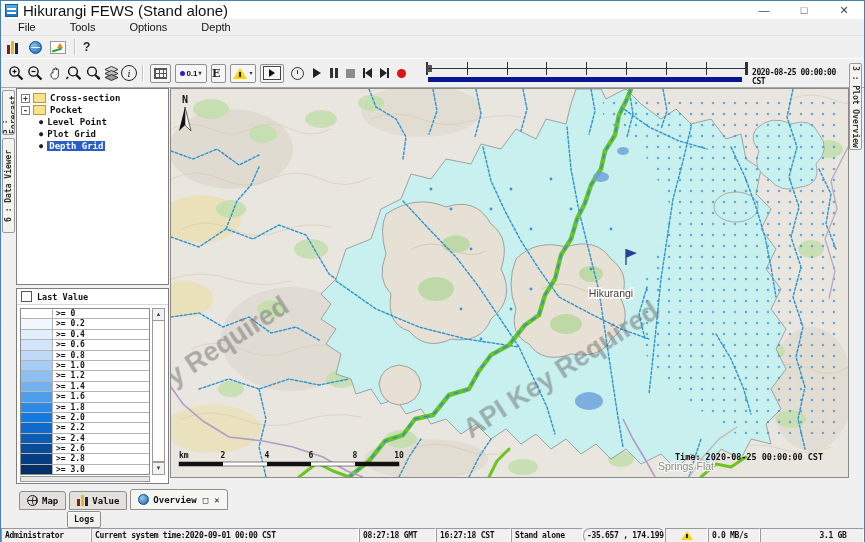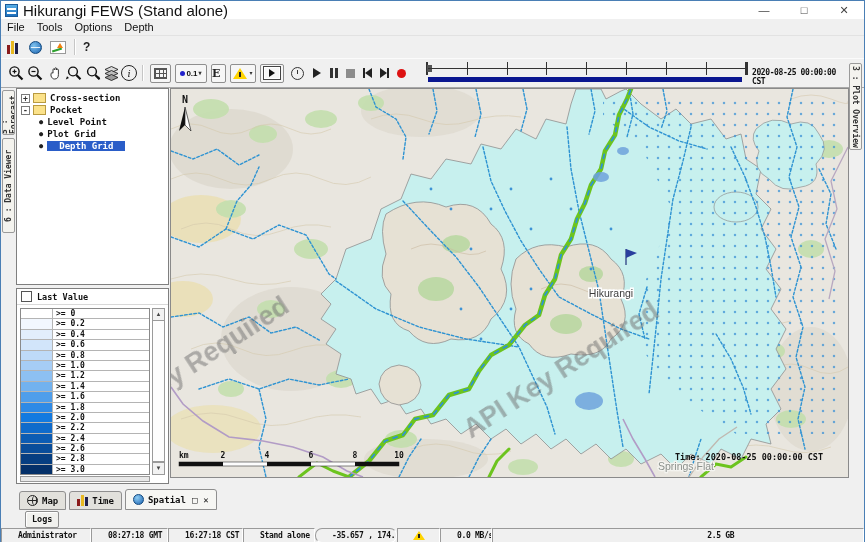--- a/index.html
+++ b/index.html
@@ -10,21 +10,21 @@
   
   .titlebar{position:absolute;left:0;top:0;right:0;height:18px;background:#ffffff;display:flex;align-items:center;}
   .app-ico{width:13px;height:13px;margin:0 5px 0 4px;background:linear-gradient(#58aee6,#1d6fbc);border:1px solid #1a5a9a;box-sizing:border-box;position:relative;}
   .app-ico::after{content:"";position:absolute;left:1px;right:1px;top:3px;height:2px;background:#fff;box-shadow:0 4px 0 #fff;}
   .title-txt{font-size:15px;color:#111;}
   .win-ctrl{margin-left:auto;display:flex;}
   .win-ctrl span{width:40px;text-align:center;font-size:11px;color:#444;cursor:default;line-height:18px;}
 
   
   .menubar{position:absolute;left:0;top:18px;right:0;height:17px;background:#f0f0f0;display:flex;align-items:center;border-bottom:1px solid #e2e2e2;box-sizing:border-box;}
-  .menu-item{font-size:11px;color:#111;padding:1px 6px;}
+  .menu-item{font-size:11px;color:#111;padding:1px 17px;}
 
   
   .toolbar1{position:absolute;left:0;top:35px;right:0;height:22px;display:flex;align-items:center;gap:8px;padding-left:6px;}
   .books{width:14px;height:13px;display:flex;align-items:flex-end;gap:1px;}
   .books i{display:block;width:3px;}
   .globe1{width:13px;height:13px;border-radius:50%;background:radial-gradient(circle at 35% 35%,#7fc3ef,#1c63b0);border:1px solid #12497f;box-sizing:border-box;position:relative;}
   .globe1::after{content:"";position:absolute;left:1px;right:1px;top:5px;height:1px;background:rgba(255,255,255,.85);}
   .charti{width:16px;height:13px;background:#fff;border:1px solid #999;box-sizing:border-box;position:relative;}
   .charti::before{content:"";position:absolute;left:1px;top:7px;width:10px;height:2px;background:#2da02d;transform:rotate(-18deg);}
   .charti::after{content:"";position:absolute;right:2px;top:1px;width:0;height:0;border-left:3px solid transparent;border-right:3px solid transparent;border-bottom:5px solid #f08010;}
@@ -76,21 +76,21 @@
   #tabD{left:1px;top:137px;height:95px;}
   #tabP{right:2px;top:62px;height:87px;}
 
   
   .treebox{position:absolute;left:15px;top:87px;width:153px;height:197px;background:#fff;border:1px solid #7f7f7f;box-sizing:border-box;padding-top:3px;}
   .trow{display:flex;align-items:center;height:12px;font-family:"DejaVu Sans Mono",monospace;font-size:9px;font-weight:bold;color:#111;padding-left:4px;}
   .exp{width:9px;height:9px;border:1px solid #7a7a7a;background:#fff;font-size:8px;line-height:7px;text-align:center;color:#333;box-sizing:border-box;margin-right:3px;flex:none;}
   .fold{width:13px;height:10px;background:#fbe28a;border:1px solid #b89a40;box-sizing:border-box;margin-right:4px;flex:none;}
   .leaf{padding-left:22px;}
   .bull{font-size:7px;color:#222;margin-right:4px;}
-  .sel{background:#2a5dc8;color:#fff;padding:0 12px;}
+  .sel{background:#2a5dc8;color:#fff;padding:0 2px;}
 
   .legendbox{position:absolute;left:15px;top:287px;width:153px;height:196px;background:#fff;border:1px solid #7f7f7f;box-sizing:border-box;}
   .lv-row{display:flex;align-items:center;height:15px;padding-left:4px;border-bottom:1px solid #d8d8d8;}
   .cbx{width:9px;height:9px;border:1px solid #555;background:#fff;margin-right:5px;flex:none;}
   .lv-lab{font-family:"DejaVu Sans Mono",monospace;font-size:8.5px;font-weight:bold;color:#111;}
   .legend-table{position:absolute;left:3px;top:19px;width:130px;bottom:8px;border:1px solid #8a8a8a;box-sizing:border-box;overflow:hidden;background:#fff;}
   .legend-row{display:flex;height:10.4px;border-bottom:1px solid #b4b4b4;box-sizing:border-box;}
   .legend-swatch{width:32px;border-right:1px solid #b4b4b4;box-sizing:border-box;flex:none;}
   .legend-label{font-family:"DejaVu Sans Mono",monospace;font-size:8px;font-weight:bold;color:#111;padding-left:3px;line-height:10px;}
   .vscroll{position:absolute;right:3px;top:19px;width:13px;bottom:8px;border:1px solid #9a9a9a;background:#e8e8e8;box-sizing:border-box;display:flex;flex-direction:column;}
@@ -106,27 +106,27 @@
   
   .btabs{position:absolute;left:0;top:488px;right:0;height:21px;display:flex;align-items:flex-end;padding-left:18px;gap:3px;}
   .btab{height:19px;border:1px solid #8f8f8f;border-radius:3px 3px 0 0;background:#e2e1dc;display:flex;align-items:center;gap:4px;padding:0 7px;font-family:"DejaVu Sans Mono",monospace;font-size:9px;font-weight:bold;color:#111;box-sizing:border-box;}
   .btab.active{background:#f6f6f3;height:21px;}
   .wire-globe{width:11px;height:11px;border-radius:50%;border:1px solid #222;box-sizing:border-box;position:relative;}
   .wire-globe::before{content:"";position:absolute;left:4px;top:0;bottom:0;width:3px;border-left:1px solid #222;border-right:1px solid #222;border-radius:50%;}
   .wire-globe::after{content:"";position:absolute;left:0;right:0;top:4px;height:1px;background:#222;}
   .blue-globe{width:11px;height:11px;border-radius:50%;background:radial-gradient(circle at 35% 30%,#8ecdf4,#1c63b0);border:1px solid #12497f;box-sizing:border-box;}
   .tabglyph{font-size:9px;color:#222;margin-left:2px;}
   .logsrow{position:absolute;left:0;top:509px;right:0;height:18px;display:flex;align-items:center;padding-left:24px;}
-  .logsbtn{height:15px;border:1px solid #8f8f8f;border-radius:2px;background:#f1f1ee;box-shadow:inset 1px 1px 0 #fff;font-family:"DejaVu Sans Mono",monospace;font-size:8.5px;font-weight:bold;color:#111;display:flex;align-items:center;padding:0 6px;}
+  .logsbtn{height:15px;border:1px solid #8f8f8f;border-radius:2px;background:#f1f1ee;box-shadow:inset 1px 1px 0 #fff;font-family:"DejaVu Sans Mono",monospace;font-size:8.5px;font-weight:bold;color:#111;display:flex;align-items:center;padding:0 6px;margin-left:42px;}
 
   
   .statusbar{position:absolute;left:0;top:527px;right:0;height:15px;display:flex;background:#f0f0f0;}
   .sfield{height:15px;box-sizing:border-box;border:1px solid;border-color:#9a9a9a #ffffff #ffffff #9a9a9a;
      font-family:"DejaVu Sans Mono",monospace;font-size:8px;font-weight:bold;color:#111;letter-spacing:-0.3px;
-     display:flex;align-items:center;padding-left:16px;white-space:nowrap;overflow:hidden;flex:none;}
+     display:flex;align-items:center;padding-left:3px;white-space:nowrap;overflow:hidden;flex:none;}
   .memf{position:relative;}
   .memfill{position:absolute;left:1px;top:1px;bottom:1px;width:56%;background:#a8dcf5;}
   .memf span{position:relative;}
   .wfield{justify-content:center;padding-left:0;}
   .minitri{width:0;height:0;border-left:6px solid transparent;border-right:6px solid transparent;border-bottom:9px solid #ffd400;position:relative;}
   .minitri::after{content:"";position:absolute;left:-1px;top:3px;width:2px;height:4px;background:#222;}
 </style>
 </head>
 <body>
 
@@ -558,42 +558,43 @@
     <div class="btab">
       <span class="wire-globe"></span>
       <span>Map</span>
     </div>
     <div class="btab">
       <span class="books" style="width:11px;height:11px;">
           <i style="height:7px;background:#8a1b1b"></i>
           <i style="height:11px;background:#e8b820"></i>
           <i style="height:9px;background:#20204a"></i>
         </span>
-      <span>Time</span>
+      <span>Value</span>
     </div>
     <div class="btab active">
       <span class="blue-globe"></span>
-      <span>Spatial</span>
+      <span>Overview</span>
       <span class="tabglyph">□</span>
       <span class="tabglyph" style="font-weight:bold;">✕</span>
     </div>
   </div>
   <div class="logsrow">
     <span class="logsbtn">Logs</span>
   </div>
 
   <div class="statusbar">
     <span class="sfield" style="width:90px;">Administrator</span>
+    <span class="sfield" style="width:268px;">Current system time:2020-09-01 00:00 CST</span>
     <span class="sfield" style="width:77px;">08:27:18 GMT</span>
     <span class="sfield" style="width:75px;">16:27:18 CST</span>
     <span class="sfield" style="width:72px;">Stand alone</span>
     <span class="sfield" style="width:82px;border-radius:7px;">-35.657 , 174.199</span>
     <span class="sfield wfield" style="width:43px;">
         <span class="minitri"></span>
       </span>
     <span class="sfield" style="width:52px;">0.0 MB/s</span>
     <span class="sfield memf" style="flex:1;">
         <span class="memfill"></span>
-        <span>2.5 GB</span>
+        <span>3.1 GB</span>
       </span>
   </div>
 
 </div>
 
 </body></html>

